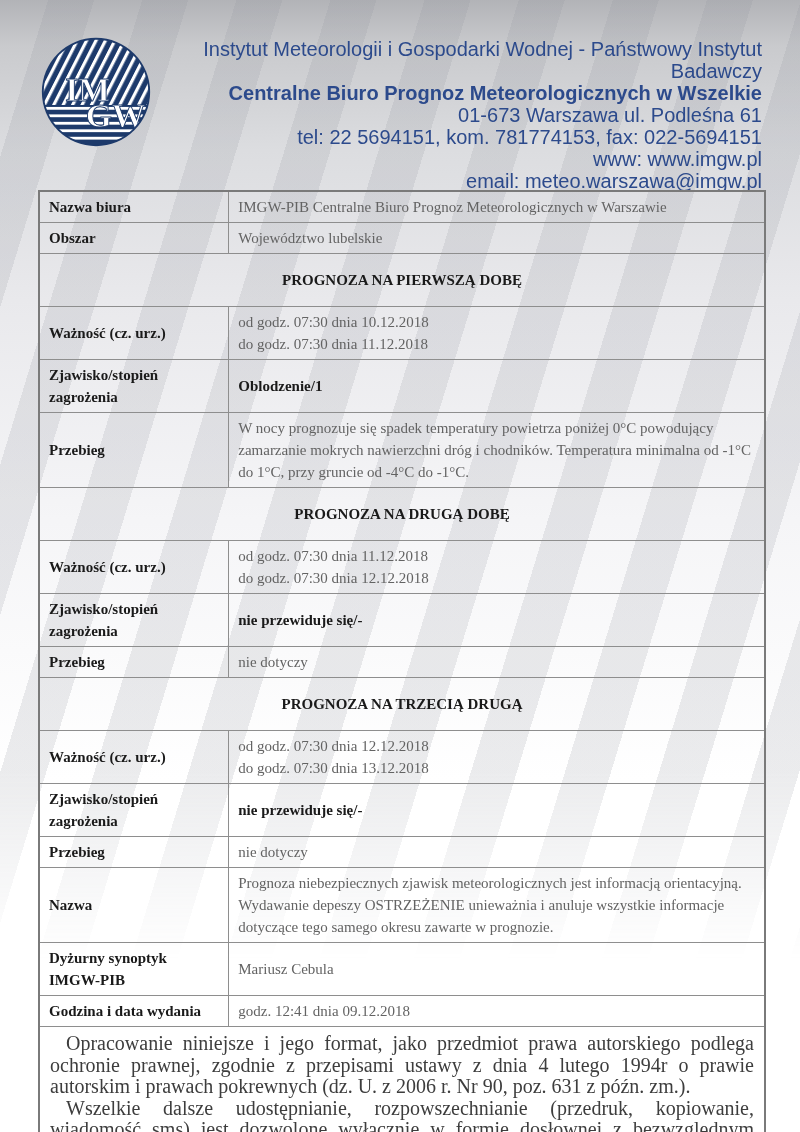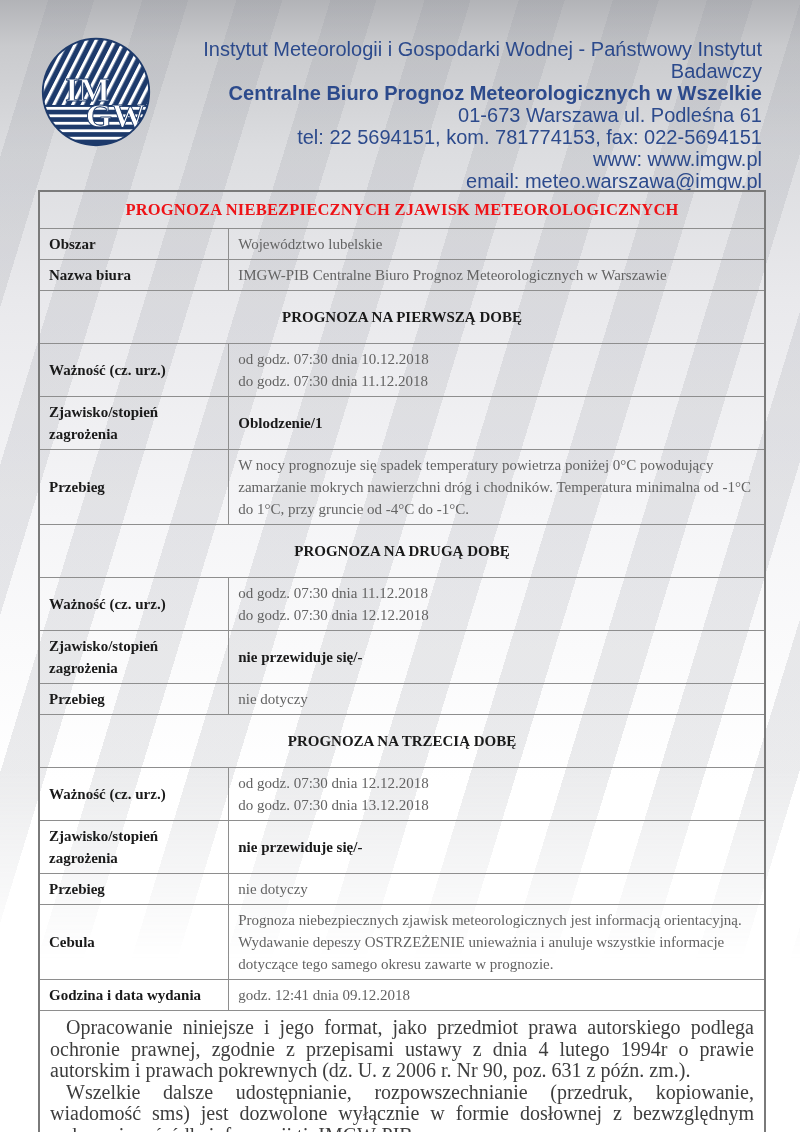--- a/index.html
+++ b/index.html
@@ -92,31 +92,28 @@
     <div>email: meteo.warszawa@imgw.pl</div>
   </div>
 
   <table class="doc-table">
     <colgroup>
         <col style="width:190px">
         <col style="width:538px">
       </colgroup>
 
     <tbody>
-        <tr class="title-row">
-      <td colspan="2">PROGNOZA NIEBEZPIECZNYCH ZJAWISK METEOROLOGICZNYCH</td>
+
+    <tr>
+      <td class="lbl">Nazwa biura</td>
+      <td class="val">IMGW-PIB Centralne Biuro Prognoz Meteorologicznych w Warszawie</td>
     </tr>
-
     <tr>
       <td class="lbl">Obszar</td>
       <td class="val">Województwo lubelskie</td>
-    </tr>
-    <tr>
-      <td class="lbl">Nazwa biura</td>
-      <td class="val">IMGW-PIB Centralne Biuro Prognoz Meteorologicznych w Warszawie</td>
     </tr>
 
     <tr class="sec-row">
       <td colspan="2">PROGNOZA NA PIERWSZĄ DOBĘ</td>
     </tr>
     <tr>
       <td class="lbl">Ważność (cz. urz.)</td>
       <td class="val">
         <div>od godz. 07:30 dnia 10.12.2018</div>
         <div>do godz. 07:30 dnia 11.12.2018</div>
@@ -144,41 +141,45 @@
     <tr>
       <td class="lbl">Zjawisko/stopień zagrożenia</td>
       <td class="val-b">nie przewiduje się/-</td>
     </tr>
     <tr>
       <td class="lbl">Przebieg</td>
       <td class="val">nie dotyczy</td>
     </tr>
 
     <tr class="sec-row">
-      <td colspan="2">PROGNOZA NA TRZECIĄ DOBĘ</td>
+      <td colspan="2">PROGNOZA NA TRZECIĄ DRUGĄ</td>
     </tr>
     <tr>
       <td class="lbl">Ważność (cz. urz.)</td>
       <td class="val">
         <div>od godz. 07:30 dnia 12.12.2018</div>
         <div>do godz. 07:30 dnia 13.12.2018</div>
       </td>
     </tr>
     <tr>
       <td class="lbl">Zjawisko/stopień zagrożenia</td>
       <td class="val-b">nie przewiduje się/-</td>
     </tr>
     <tr>
       <td class="lbl">Przebieg</td>
       <td class="val">nie dotyczy</td>
     </tr>
 
     <tr>
-      <td class="lbl">Cebula</td>
+      <td class="lbl">Nazwa</td>
       <td class="val">Prognoza niebezpiecznych zjawisk meteorologicznych jest informacją orientacyjną. Wydawanie depeszy OSTRZEŻENIE unieważnia i anuluje wszystkie informacje dotyczące tego samego okresu zawarte w prognozie.</td>
+    </tr>
+    <tr>
+      <td class="lbl">Dyżurny synoptyk IMGW-PIB</td>
+      <td class="val">Mariusz Cebula</td>
     </tr>
     <tr>
       <td class="lbl">Godzina i data wydania</td>
       <td class="val">godz. 12:41 dnia 09.12.2018</td>
     </tr>
 
     <tr class="footer-row">
       <td colspan="2">
         <p>Opracowanie niniejsze i jego format, jako przedmiot prawa autorskiego podlega ochronie prawnej, zgodnie z przepisami ustawy z dnia 4 lutego 1994r o prawie autorskim i prawach pokrewnych (dz. U. z 2006 r. Nr 90, poz. 631 z późn. zm.).</p>
         <p>Wszelkie dalsze udostępnianie, rozpowszechnianie (przedruk, kopiowanie, wiadomość sms) jest dozwolone wyłącznie w formie dosłownej z bezwzględnym wskazaniem źródła informacji tj. IMGW-PIB.</p>

